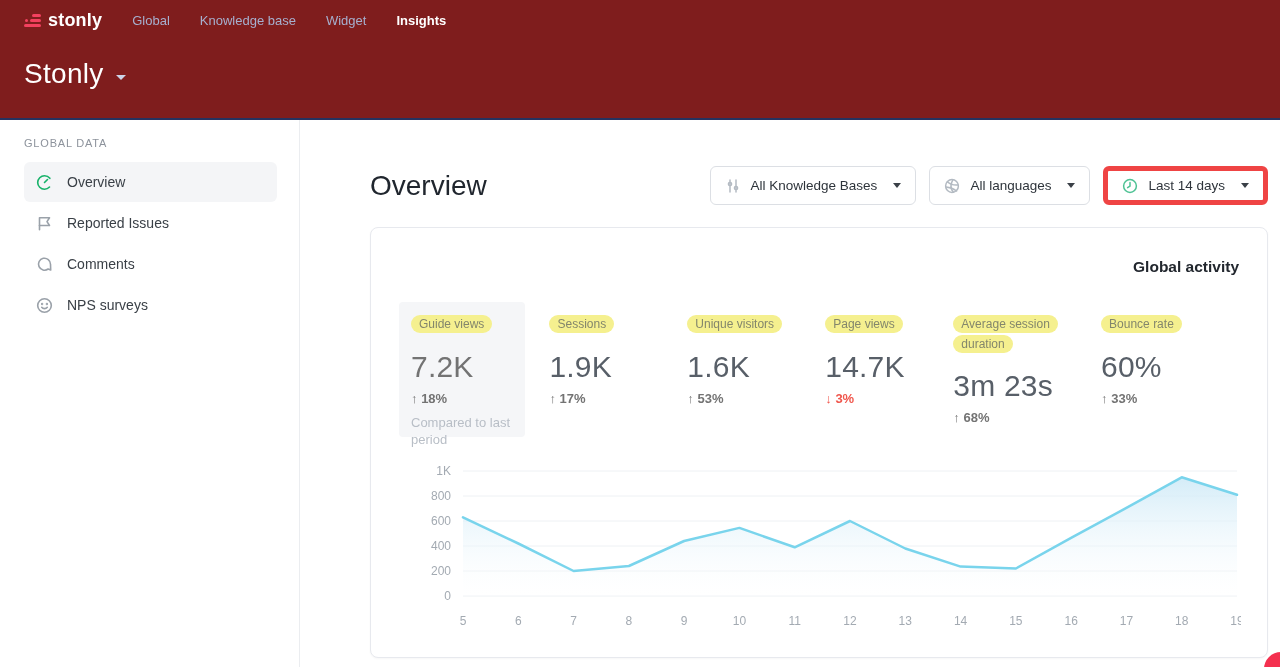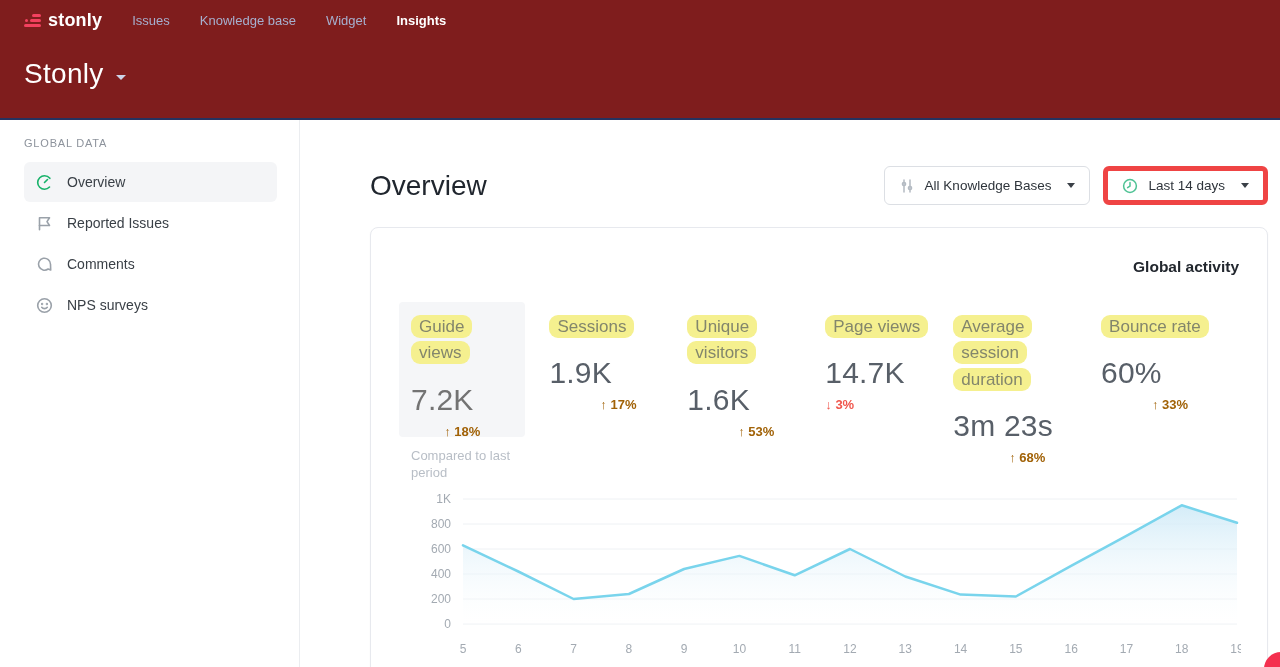--- a/index.html
+++ b/index.html
@@ -58,28 +58,28 @@
   .card-title { font-size:15.5px; font-weight:bold; color:#22272e;text-align:right; }
   .metrics { display:flex; margin-top:26px; }
   .metric { padding:12px 0 0 0; }
   .metric.selected { background:#f5f6f8; border-radius:4px; padding:12px; height:135px; }
   .metric:nth-child(1){ width:128px; margin-right:24px; }
   .metric:nth-child(2){ width:140px; }
   .metric:nth-child(3){ width:140px; }
   .metric:nth-child(4){ width:130px; }
   .metric:nth-child(5){ width:150px; }
   .metric:nth-child(6){ width:140px; }
-  .metric-label { display:inline; font-size:17px; line-height:1.55; color:#83866c;
+  .metric-label { display:inline; font-size:12px; line-height:1.55; color:#83866c;
                   background:#f5f08f; border-radius:9px; padding:2px 8px;
                   -webkit-box-decoration-break:clone; box-decoration-break:clone; cursor:pointer; }
   .metric-label-wrap { max-width:112px; }
   .metric-value { font-size:30px; color:#585f68; margin-top:16px; letter-spacing:.2px; }
   .metric.selected .metric-value { color:#737373; }
   .change { font-size:13px; margin-top:7px; font-weight:bold; }
-  .change.up { color:#a16207;text-align:center; }
+  .change.up { color:#737373; }
   .change.down { color:#f0564c; }
   .metric-note { font-size:13px; color:#b8bec6; margin-top:8px; line-height:1.35; }
 
   .chart-wrap { margin-top:26px; }
   .chart-wrap text { font-family:"Liberation Sans", sans-serif; font-size:12px; fill:#a3aab2; }
 
   
   .chat-widget { position:fixed; left:1264px; top:652px; width:34px; height:34px; border-radius:50%;
                  background:#f4304f; cursor:pointer; }
 </style>
@@ -97,21 +97,21 @@
             <span class="b dot"></span>
             <span class="b med"></span>
           </div>
         <div class="r">
             <span class="b long"></span>
           </div>
       </div>
       <span class="logo-text">stonly</span>
     </div>
     <nav class="nav-links">
-      <a class="nav-link">Issues</a>
+      <a class="nav-link">Global</a>
       <a class="nav-link">Knowledge base</a>
       <a class="nav-link">Widget</a>
       <a class="nav-link active">Insights</a>
     </nav>
   </div>
   <div class="hero-title-row">
     <span class="hero-title">Stonly</span>
     <span class="hero-caret"></span>
   </div>
 </div>
@@ -170,20 +170,30 @@
       <h1 class="page-title">Overview</h1>
       <div class="filters">
         <button class="filter-btn">
           <svg viewBox="0 0 16 16">
               <line x1="5" y1="2" x2="5" y2="14"></line>
               <circle cx="5" cy="6" r="1.6"></circle>
               <line x1="11" y1="2" x2="11" y2="14"></line>
               <circle cx="11" cy="10" r="1.6"></circle>
             </svg>
           <span>All Knowledge Bases</span>
+          <span class="caret"></span>
+        </button>
+        <button class="filter-btn">
+          <svg viewBox="0 0 16 16">
+              <circle cx="8" cy="8" r="6.4"></circle>
+              <path d="M3.4 3.8 C6 6.4 10 7.4 14.2 7"></path>
+              <path d="M2 9 C6 9.4 10 11 12.6 13"></path>
+              <path d="M8.8 1.8 C6.4 6 6.6 11 9.4 14.2"></path>
+            </svg>
+          <span>All languages</span>
           <span class="caret"></span>
         </button>
         <button class="filter-btn accent">
           <svg viewBox="0 0 16 16">
               <circle cx="8" cy="8" r="6.4"></circle>
               <polyline points="8,4.6 8,8 5.6,9.6"></polyline>
             </svg>
           <span>Last 14 days</span>
           <span class="caret"></span>
         </button>

